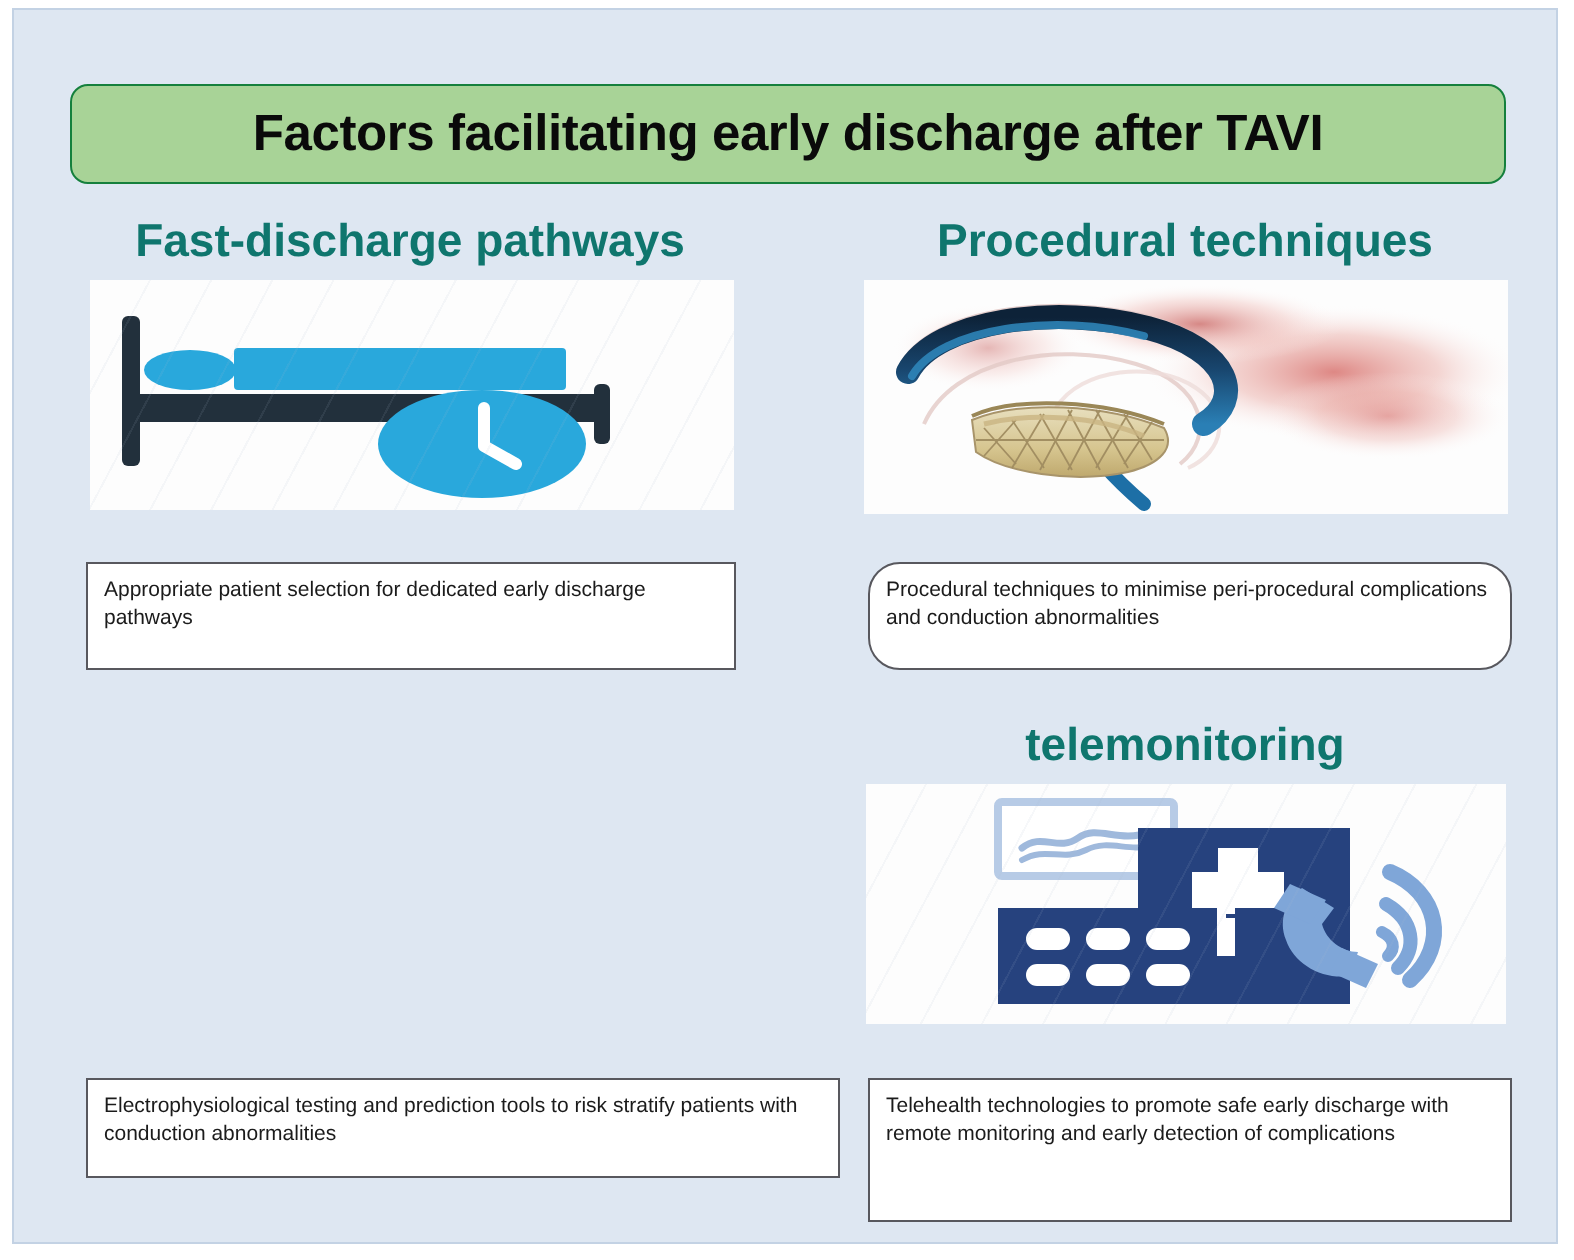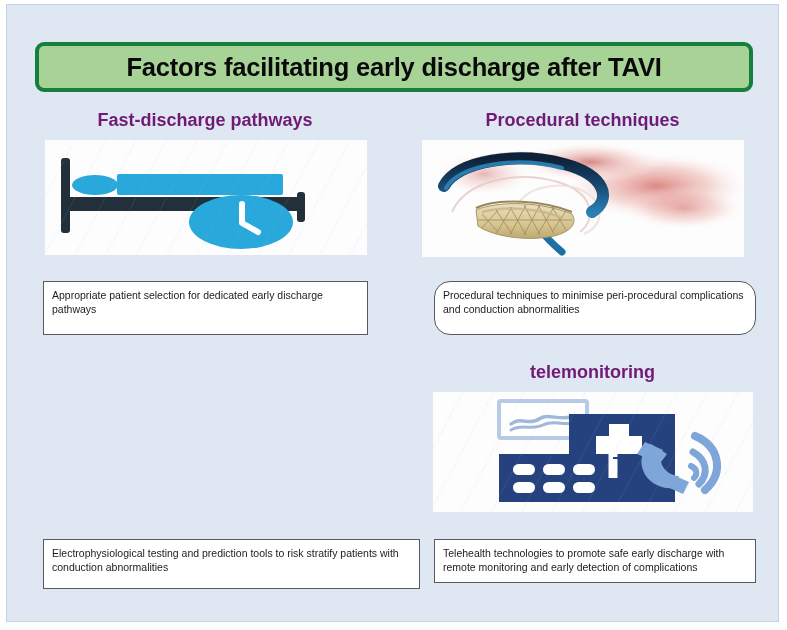--- a/index.html
+++ b/index.html
@@ -28,46 +28,46 @@
   }
 
   
   #title-banner {
     position: absolute;
     left: 28px;
     top: 37px;
     width: 718px;
     height: 50px;
     background: #a8d397;
-    border: 4px solid #15803d;
+    border: 1px solid #15803d;
     border-radius: 9px;
     box-sizing: border-box;
     display: flex;
     align-items: center;
     justify-content: center;
   }
   #title-banner .title-text {
     font-size: 25.5px;
     font-weight: bold;
     color: #0a0a0a;
     letter-spacing: -0.2px;
     white-space: nowrap;
   }
 
   
   .quadrant { position: absolute; }
   .q-tl { left: 33px;  top: 103px; width: 330px; }
-  .q-tr { left: 413px; top: 103px; width: 325px; }
+  .q-tr { left: 423px; top: 103px; width: 325px; }
   .q-bl { left: 33px;  top: 355px; width: 330px; }
   .q-br { left: 423px; top: 355px; width: 325px; }
 
   .section-heading {
-    font-size: 18px;
+    font-size: 23px;
     font-weight: bold;
-    color: #701a75;
+    color: #0f766e;
     text-align: center;
     line-height: 24px;
     height: 32px;
     white-space: nowrap;
   }
 
   
   .image-panel {
     position: relative;
     background: #fdfdfd;
@@ -92,21 +92,21 @@
     border: 1px solid #58585e;
     box-sizing: border-box;
     font-size: 10.5px;
     line-height: 13.5px;
     color: #1b1b1b;
     padding: 7px 8px 6px 8px;
   }
   .cap-tl { position: absolute; left: 36px;  top: 276px; width: 325px; height: 54px; }
   .cap-tr { position: absolute; left: 427px; top: 276px; width: 322px; height: 54px; border-radius: 16px; }
   .cap-bl { position: absolute; left: 36px;  top: 534px; width: 377px; height: 50px; }
-  .cap-br { position: absolute; left: 427px; top: 534px; width: 322px; height: 44px; }
+  .cap-br { position: absolute; left: 427px; top: 534px; width: 322px; height: 72px; }
   .caption-box p { margin: 0; }
 
   
   .art { position: absolute; inset: 0; }
 </style>
 </head>
 <body>
 
 <div id="poster">
 

